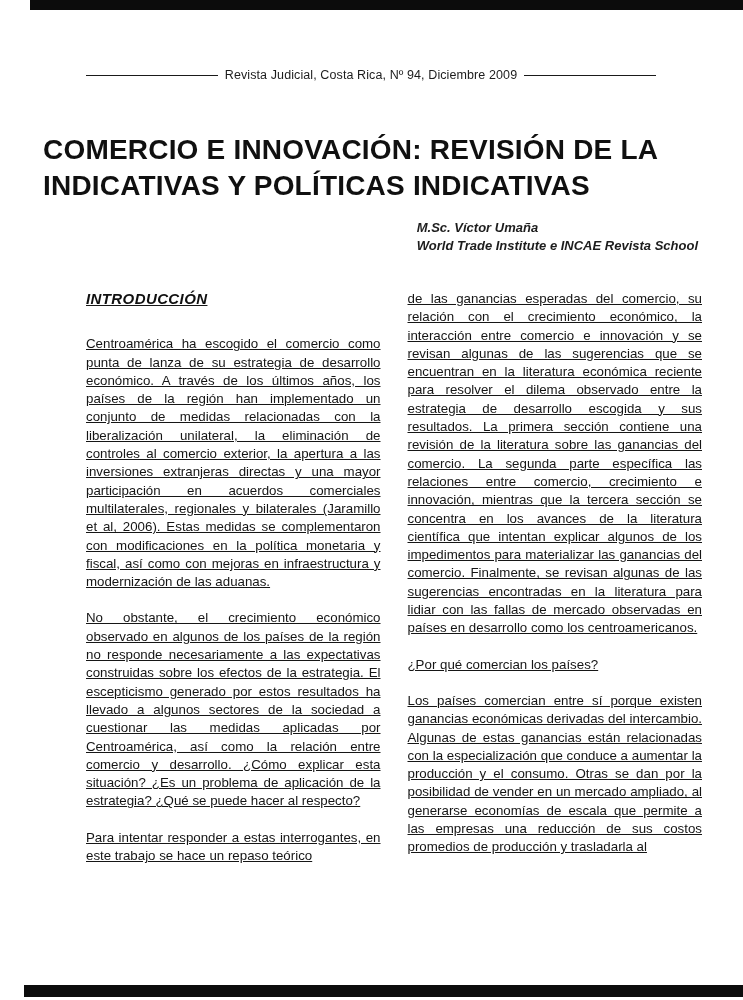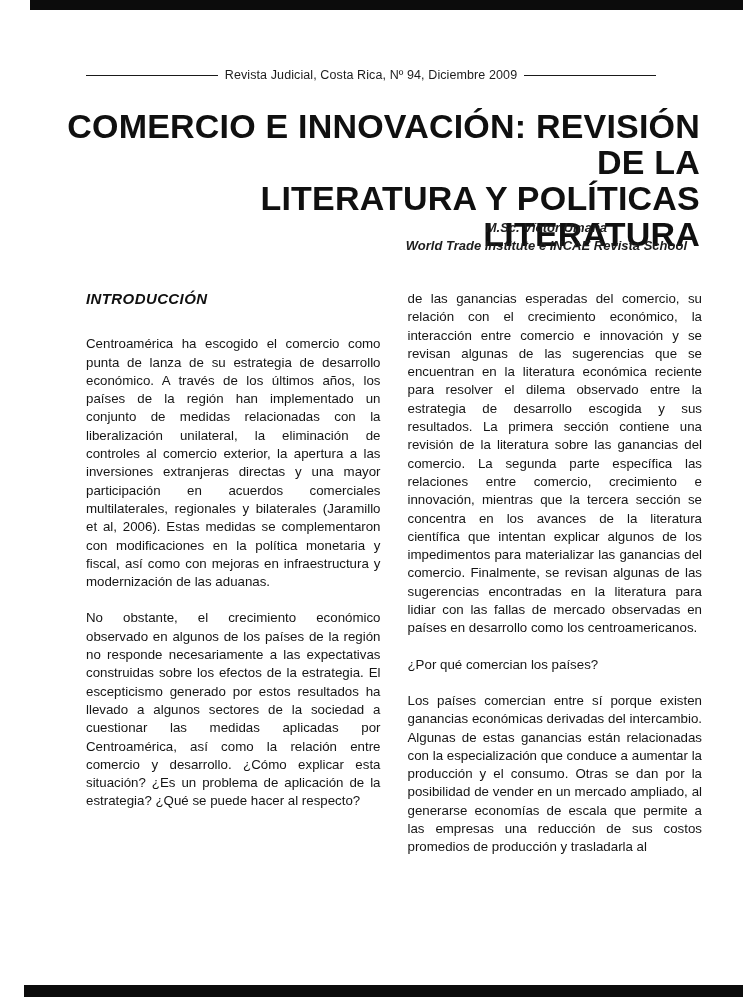--- a/index.html
+++ b/index.html
@@ -39,43 +39,44 @@
     height: 0;
     border-top: 1.6px solid #1a1a1a;
   }
   .journal-header .header-text {
     padding: 0 7px;
     white-space: nowrap;
     letter-spacing: 0.1px;
   }
   .title {
     position: absolute;
-    top: 108px; left: 43px; width: 657px;
-    text-align: right;
-    font-size: 34px;
+    top: 132px; left: 43px; width: 657px;
+    text-align: left;
+    font-size: 28px;
     font-weight: bold;
     line-height: 36px;
     letter-spacing: 0.2px;
     color: #101010;
   }
   .author-block {
     position: absolute;
-    top: 219px; right: 56px;
-    text-align: center;
+    top: 219px; right: 45px;
+    text-align: left;
     font-size: 13px;
     font-style: italic;
     font-weight: bold;
     line-height: 17.5px;
     color: #1d1d1d;
   }
   .columns {
     position: absolute;
     top: 290px; left: 86px; width: 616px;
     display: flex;
     gap: 27px;
+    text-decoration: underline;
   }
   .col {
     flex: 1;
     font-size: 13.3px;
     line-height: 18.3px;
     text-align: justify;
     color: #151515;
   }
   .section-heading {
     font-size: 15px;
@@ -100,34 +101,35 @@
   <div class="top-bar"></div>
 
   <div class="journal-header">
     <span class="rule"></span>
     <span class="header-text">Revista Judicial, Costa Rica, Nº 94, Diciembre 2009</span>
     <span class="rule"></span>
   </div>
 
   <h1 class="title">
     <span>COMERCIO E INNOVACIÓN: REVISIÓN DE LA</span><br>
-    <span>LITERATURA Y POLÍTICAS LITERATURA</span>
+    <span>INDICATIVAS Y POLÍTICAS INDICATIVAS</span>
   </h1>
 
   <div class="author-block">
     <div>M.Sc. Víctor Umaña</div>
     <div>World Trade Institute e INCAE Revista School</div>
   </div>
 
   <div class="columns">
 
     <div class="col">
       <h2 class="section-heading">INTRODUCCIÓN</h2>
       <p class="para">Centroamérica ha escogido el comercio como punta de lanza de su estrategia de desarrollo económico. A través de los últimos años, los países de la región han implementado un conjunto de medidas relacionadas con la liberalización unilateral, la eliminación de controles al comercio exterior, la apertura a las inversiones extranjeras directas y una mayor participación en acuerdos comerciales multilaterales, regionales y bilaterales (Jaramillo et al, 2006). Estas medidas se complementaron con modificaciones en la política monetaria y fiscal, así como con mejoras en infraestructura y modernización de las aduanas.</p>
       <p class="para">No obstante, el crecimiento económico observado en algunos de los países de la región no responde necesariamente a las expectativas construidas sobre los efectos de la estrategia. El escepticismo generado por estos resultados ha llevado a algunos sectores de la sociedad a cuestionar las medidas aplicadas por Centroamérica, así como la relación entre comercio y desarrollo. ¿Cómo explicar esta situación? ¿Es un problema de aplicación de la estrategia? ¿Qué se puede hacer al respecto?</p>
+      <p class="para">Para intentar responder a estas interrogantes, en este trabajo se hace un repaso teórico</p>
     </div>
 
     <div class="col">
       <p class="para">de las ganancias esperadas del comercio, su relación con el crecimiento económico, la interacción entre comercio e innovación y se revisan algunas de las sugerencias que se encuentran en la literatura económica reciente para resolver el dilema observado entre la estrategia de desarrollo escogida y sus resultados. La primera sección contiene una revisión de la literatura sobre las ganancias del comercio. La segunda parte específica las relaciones entre comercio, crecimiento e innovación, mientras que la tercera sección se concentra en los avances de la literatura científica que intentan explicar algunos de los impedimentos para materializar las ganancias del comercio. Finalmente, se revisan algunas de las sugerencias encontradas en la literatura para lidiar con las fallas de mercado observadas en países en desarrollo como los centroamericanos.</p>
       <p class="para question">¿Por qué comercian los países?</p>
       <p class="para">Los países comercian entre sí porque existen ganancias económicas derivadas del intercambio. Algunas de estas ganancias están relacionadas con la especialización que conduce a aumentar la producción y el consumo. Otras se dan por la posibilidad de vender en un mercado ampliado, al generarse economías de escala que permite a las empresas una reducción de sus costos promedios de producción y trasladarla al</p>
     </div>
 
   </div>
 

